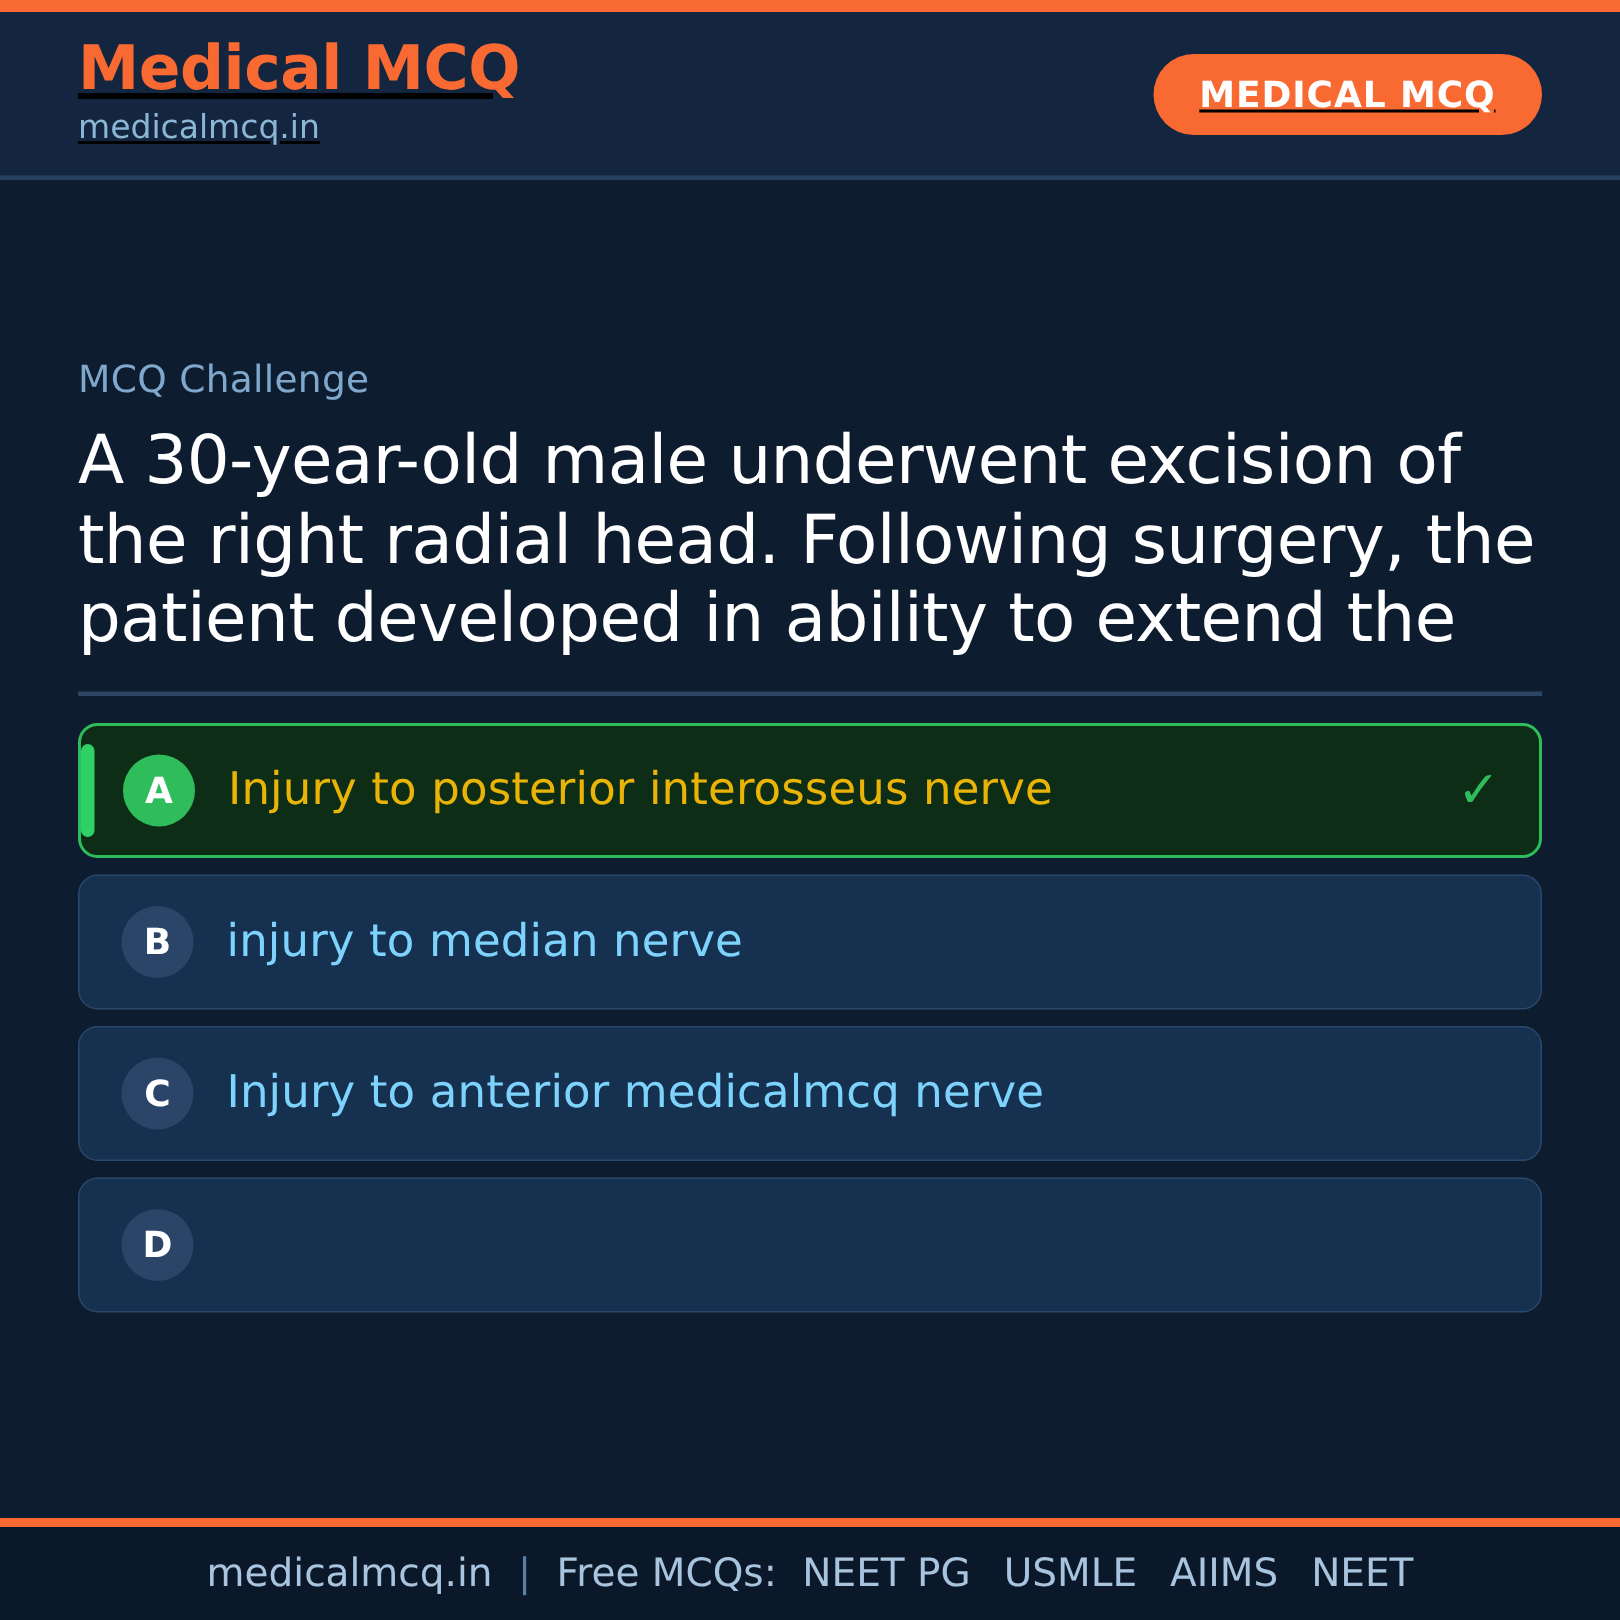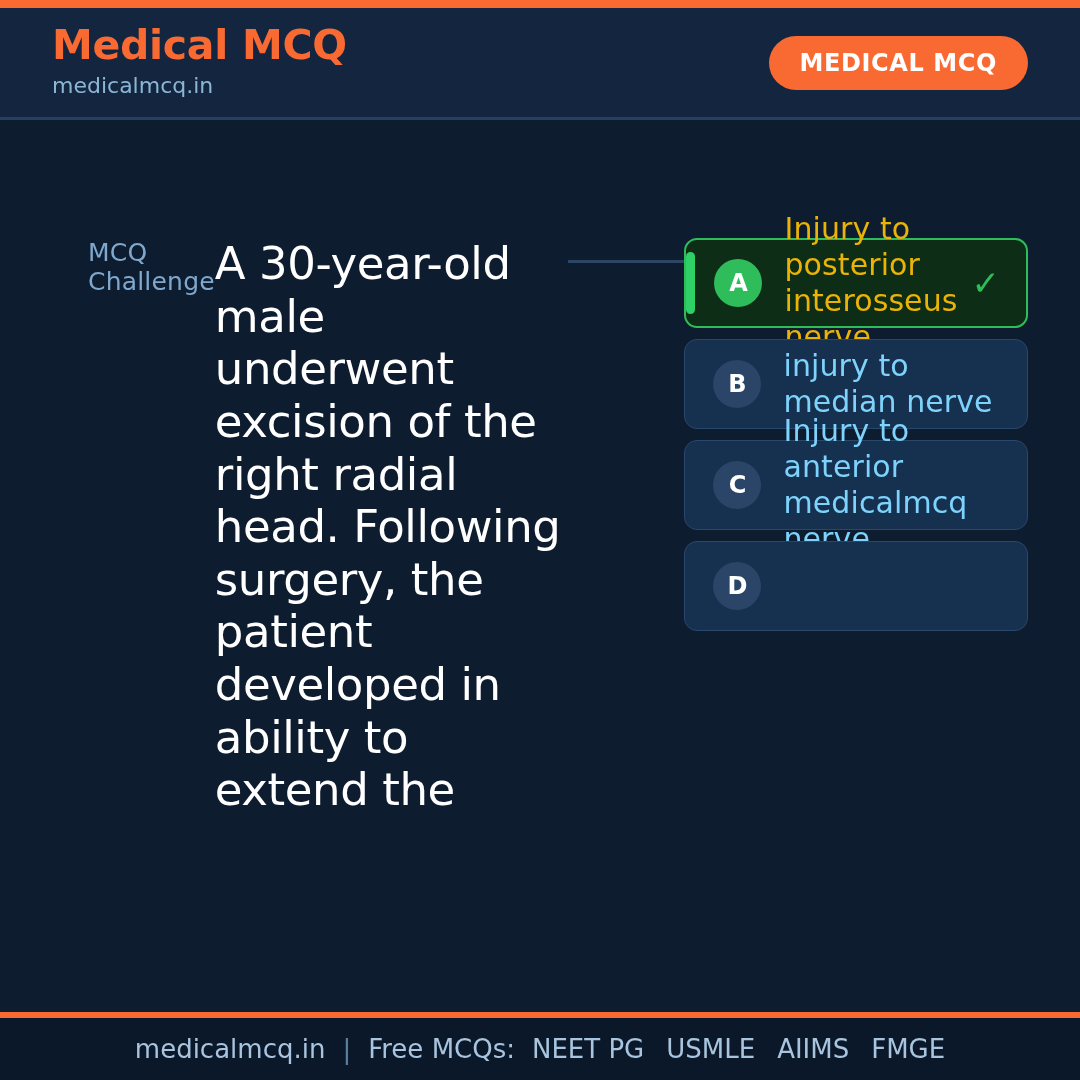--- a/index.html
+++ b/index.html
@@ -26,43 +26,43 @@
   }
 
   
   .header {
     flex:0 0 auto;
     height:112px;
     background:#14263f;
     border-bottom:3px solid #24425f;
     display:flex; align-items:center; justify-content:space-between;
     padding:0 52px 0 52px;
+    text-decoration:underline;
   }
   .brand { display:flex; flex-direction:column; justify-content:center; }
   .brand-title {
     font-size:41px; font-weight:bold; color:#f96a33;
     letter-spacing:-0.3px; line-height:1.05;
   }
   .brand-sub {
     font-size:22px; color:#8cb6d6; line-height:1.45; margin-top:3px;
   }
   .header-badge {
     background:#f96a33; color:#ffffff;
     font-size:24px; font-weight:bold; letter-spacing:0.6px;
     padding:13px 31px; border-radius:28px;
     white-space:nowrap;
   }
 
   
   .main {
     flex:1 1 auto;
     padding:118px 52px 0 52px;
-    display:flex; flex-direction:row;
+    display:flex; flex-direction:column;
     min-height:0;
-    margin-left:36px;
   }
 
   .eyebrow {
     font-size:25px; color:#7fa8cc;
     letter-spacing:0.2px; margin-bottom:14px;
   }
 
   .question {
     font-size:45px; font-weight:normal; color:#ffffff;
     line-height:1.17; letter-spacing:-0.4px;
@@ -184,18 +184,18 @@
   <div class="footer-accent"></div>
   <div class="footer">
     <div class="footer-inner">
       <span>medicalmcq.in</span>
       <span class="footer-sep">|</span>
       <span>Free MCQs:</span>
       <span class="footer-exams">
         <span>NEET PG</span>
         <span>USMLE</span>
         <span>AIIMS</span>
-        <span>FMGE</span>
+        <span>NEET</span>
       </span>
     </div>
   </div>
 
 </div>
 
 </body></html>

